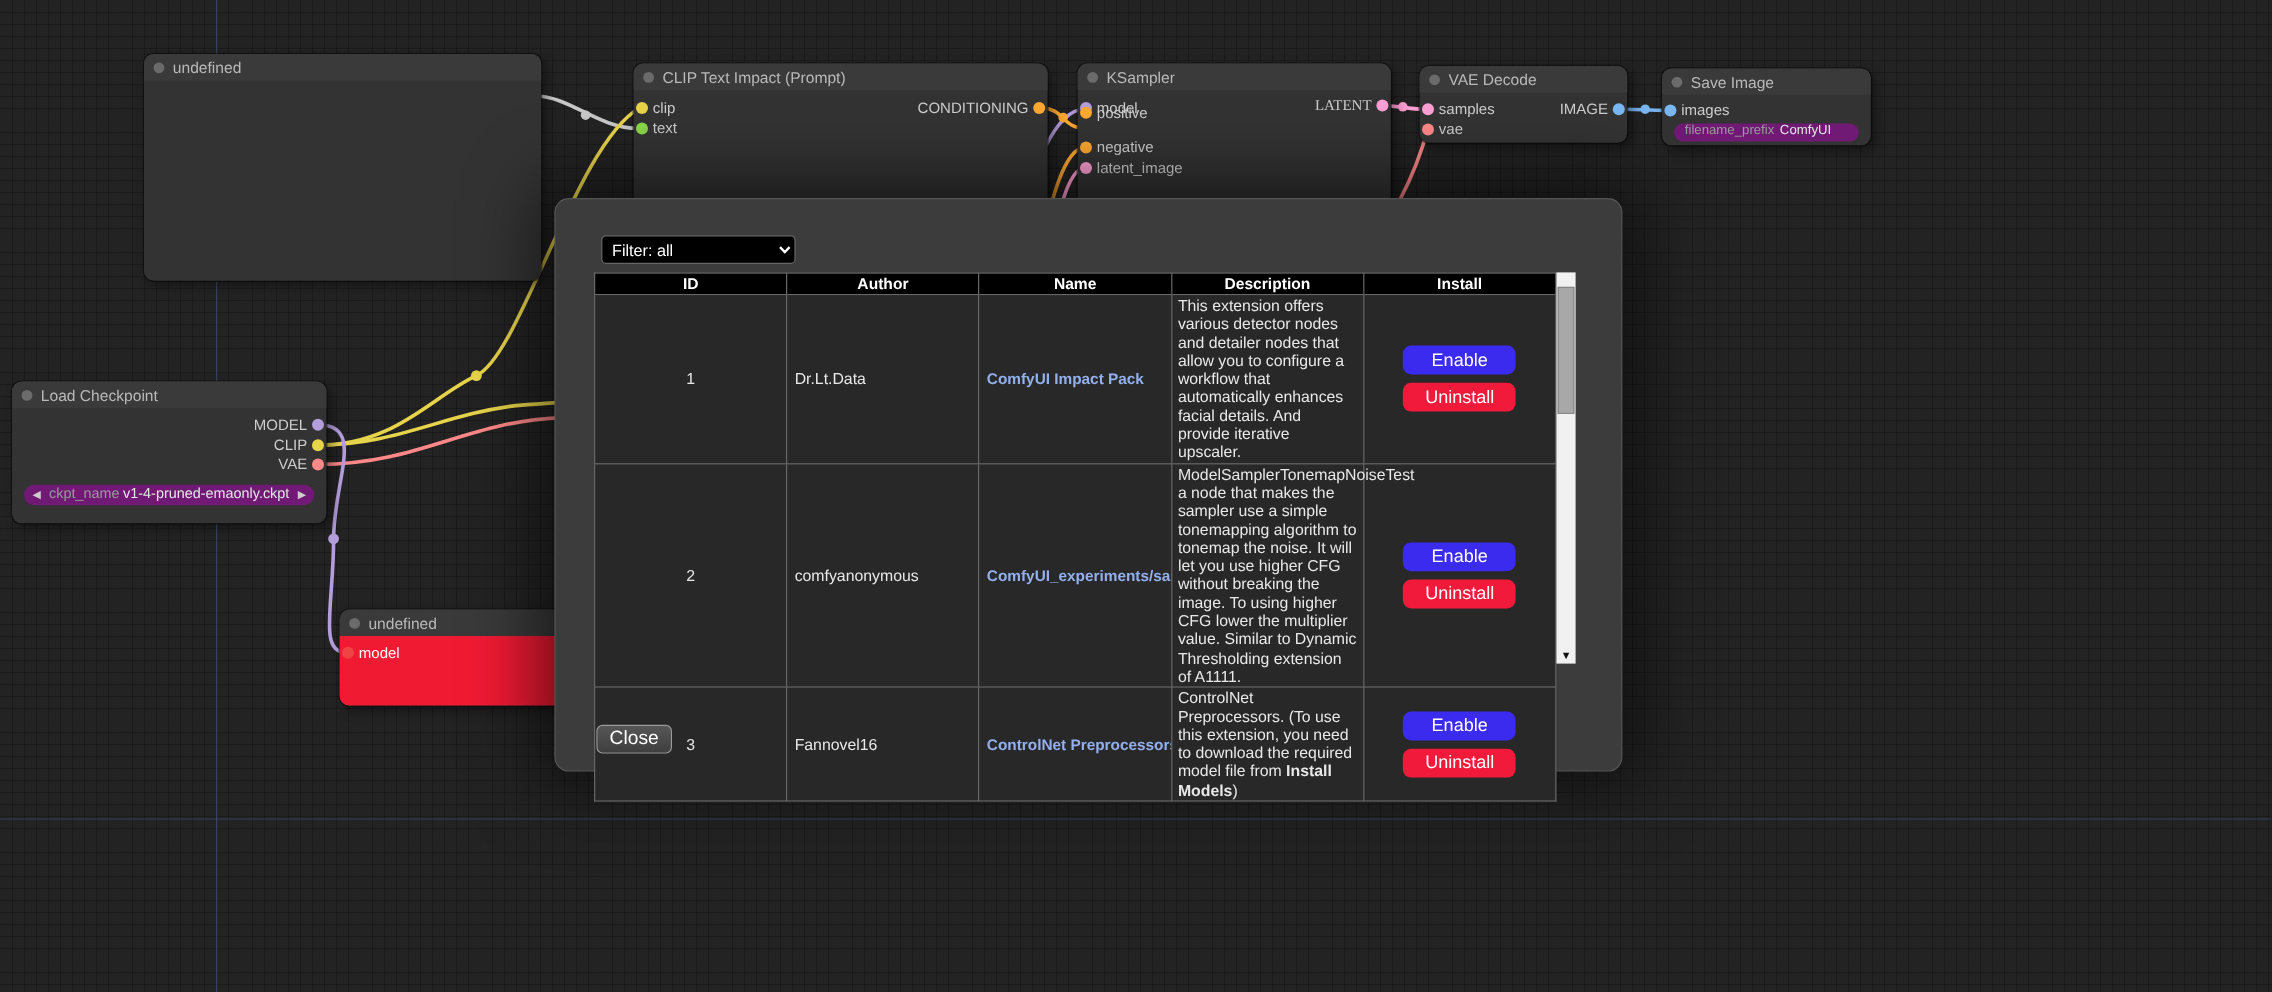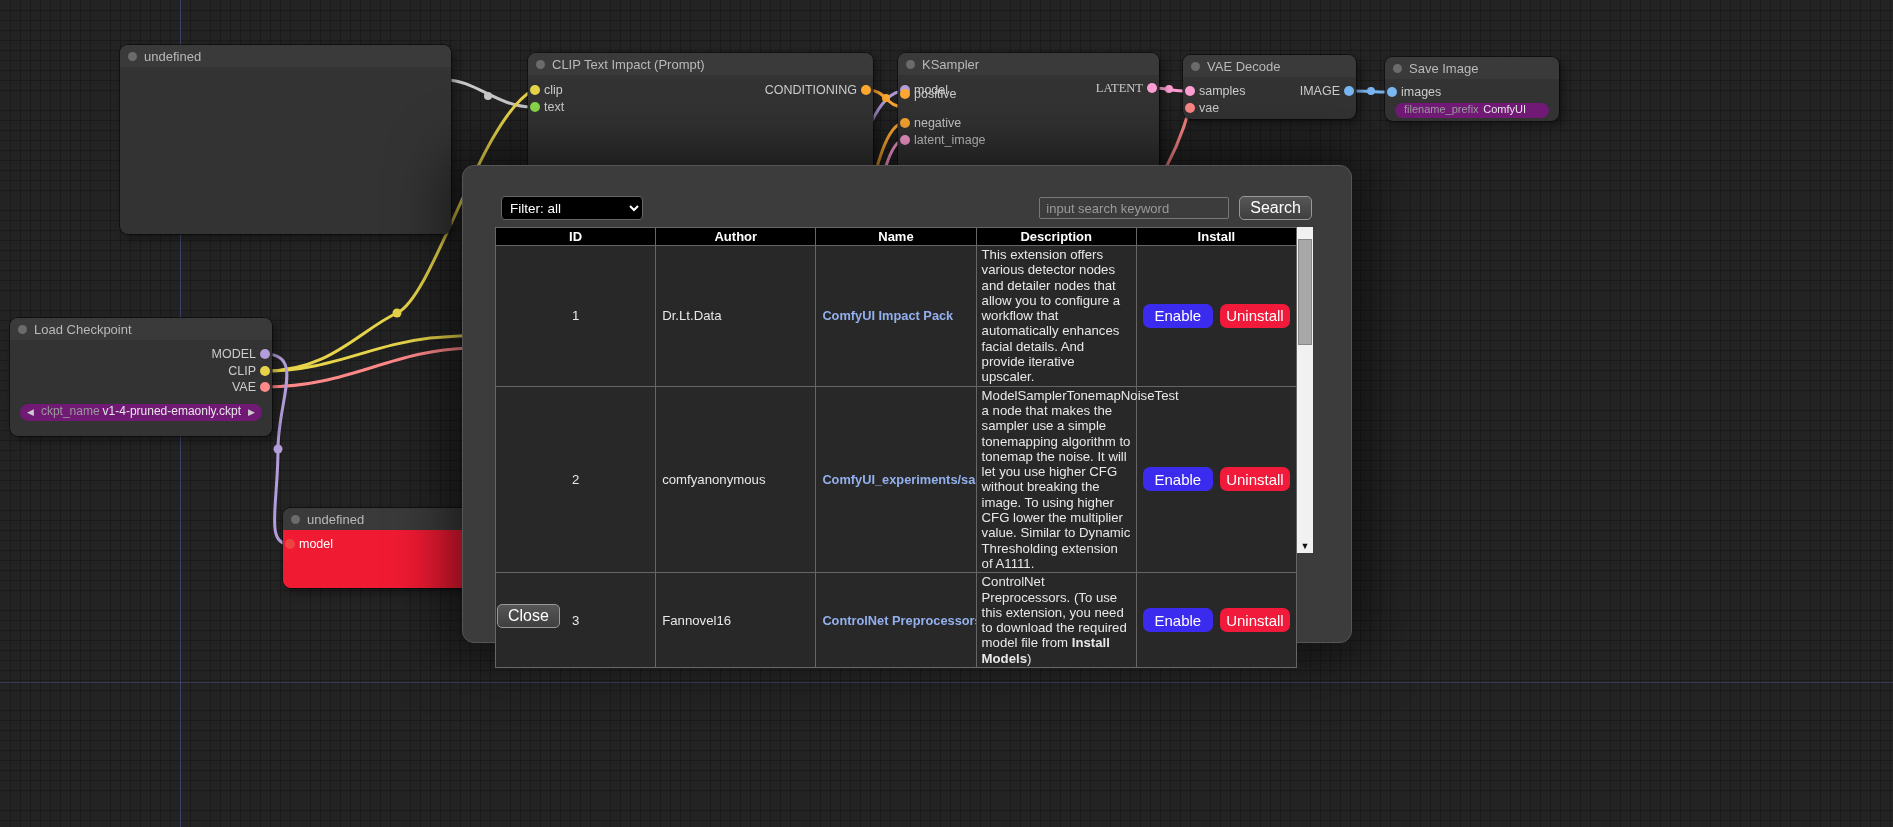--- a/index.html
+++ b/index.html
@@ -66,21 +66,21 @@
   .modal{
     position:absolute; left:462px; top:165px; width:890px; height:478px; z-index:10;
     background:#3c3c3c; border:1px solid #555; border-radius:12px;
     box-shadow:0 0 60px 12px rgba(0,0,0,0.6);
   }
   .mgr-controls{
     position:absolute; top:30px; left:38px; right:39px;
     display:flex; justify-content:space-between; align-items:center;
   }
   .filter-select{
-    width:142px; height:24px; background:#000; color:#fff;
+    width:162px; height:24px; background:#000; color:#fff;
     border:1px solid #666; border-radius:4px; font-size:13.5px;
     font-family:"Liberation Sans", sans-serif; padding:0 4px;
   }
   .search-group{display:flex; align-items:center; gap:10px;}
   .search-input{
     width:190px; height:22px; background:#3c3c3c; border:1px solid #777;
     color:#ccc; font-size:13px; padding:0 6px; border-radius:2px;
     font-family:"Liberation Sans", sans-serif;
   }
   .search-input::placeholder{color:#9a9a9a;}
@@ -95,21 +95,21 @@
     background:#000; color:#fff; font-size:13px; font-weight:bold;
     border:1px solid #666; padding:1px 3px; height:16px;
   }
   .mgr-table td{border:1px solid #666; padding:2px 6px; font-size:13.2px; vertical-align:middle; color:#e8e8e8;}
   td.cell-id{text-align:center; width:32px;}
   td.cell-author{width:116px;}
   td.cell-name{width:236px; white-space:nowrap; overflow:hidden;}
   td.cell-desc{width:318px; vertical-align:top; line-height:15.3px; padding:1px 5px;}
   td.cell-install{width:100px;}
   .ext-link{color:var(--link-color); font-weight:bold; font-size:12.8px; text-decoration:none; cursor:pointer;}
-  .install-stack{display:flex; flex-direction:row; align-items:center; gap:7px; padding:3px 0;}
+  .install-stack{display:flex; flex-direction:column; align-items:center; gap:7px; padding:3px 0;}
   .btn-enable,.btn-uninstall{
     width:94px; height:24px; border:none; border-radius:7px; color:#fff;
     font-size:15px; font-family:"Liberation Sans", sans-serif; cursor:pointer;
   }
   .btn-enable{background:var(--enable-bg);}
   .btn-uninstall{background:var(--uninstall-bg);}
   .mgr-scrollbar{position:absolute; top:0; left:802px; width:16px; height:326px; background:#f1f1f1;}
   .mgr-thumb{position:absolute; top:12px; left:1px; width:14px; height:106px; background:#a8a8a8; border:1px solid #888;}
   .mgr-down{position:absolute; bottom:1px; left:0; width:16px; text-align:center; font-size:9px; color:#111; line-height:12px;}
   .close-btn{position:absolute; left:34px; bottom:14px;}
@@ -279,24 +279,20 @@
       <span class="plabel white">model</span>
     </div>
   </div>
 </div>
 
 <div class="modal">
   <div class="mgr-controls">
     <select class="filter-select">
       <option>Filter: all</option>
     </select>
-    <div class="search-group">
-      <input class="search-input" type="text" placeholder="input search keyword" style="">
-      <button class="ui-btn">Search</button>
-    </div>
   </div>
 
   <div class="table-wrap">
     <table class="mgr-table">
       <thead>
           <tr>
             <th>ID</th>
             <th>Author</th>
             <th>Name</th>
             <th>Description</th>

